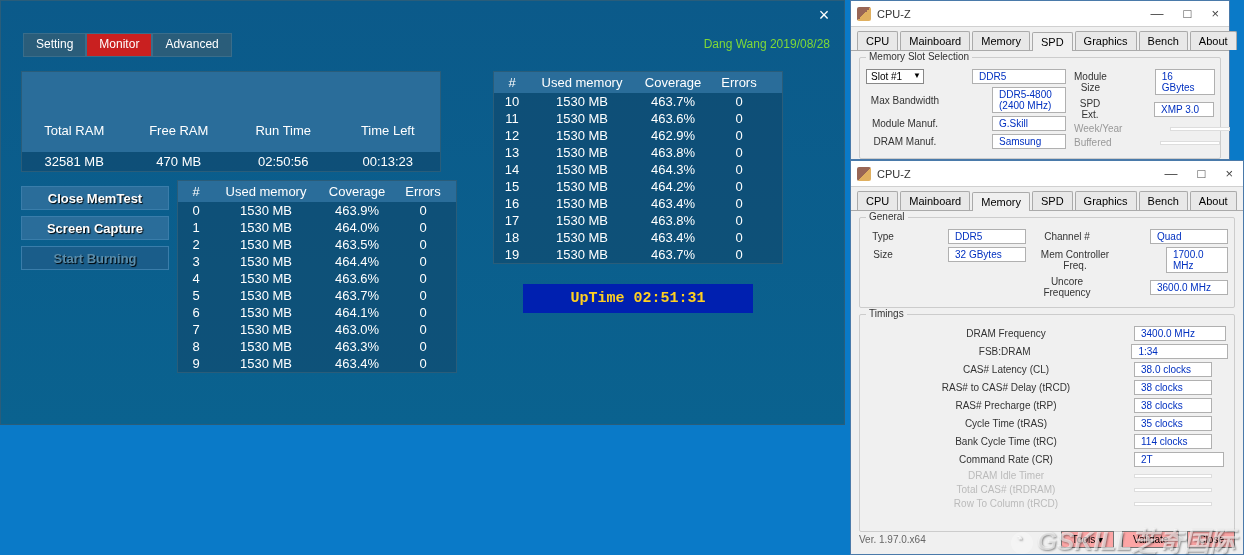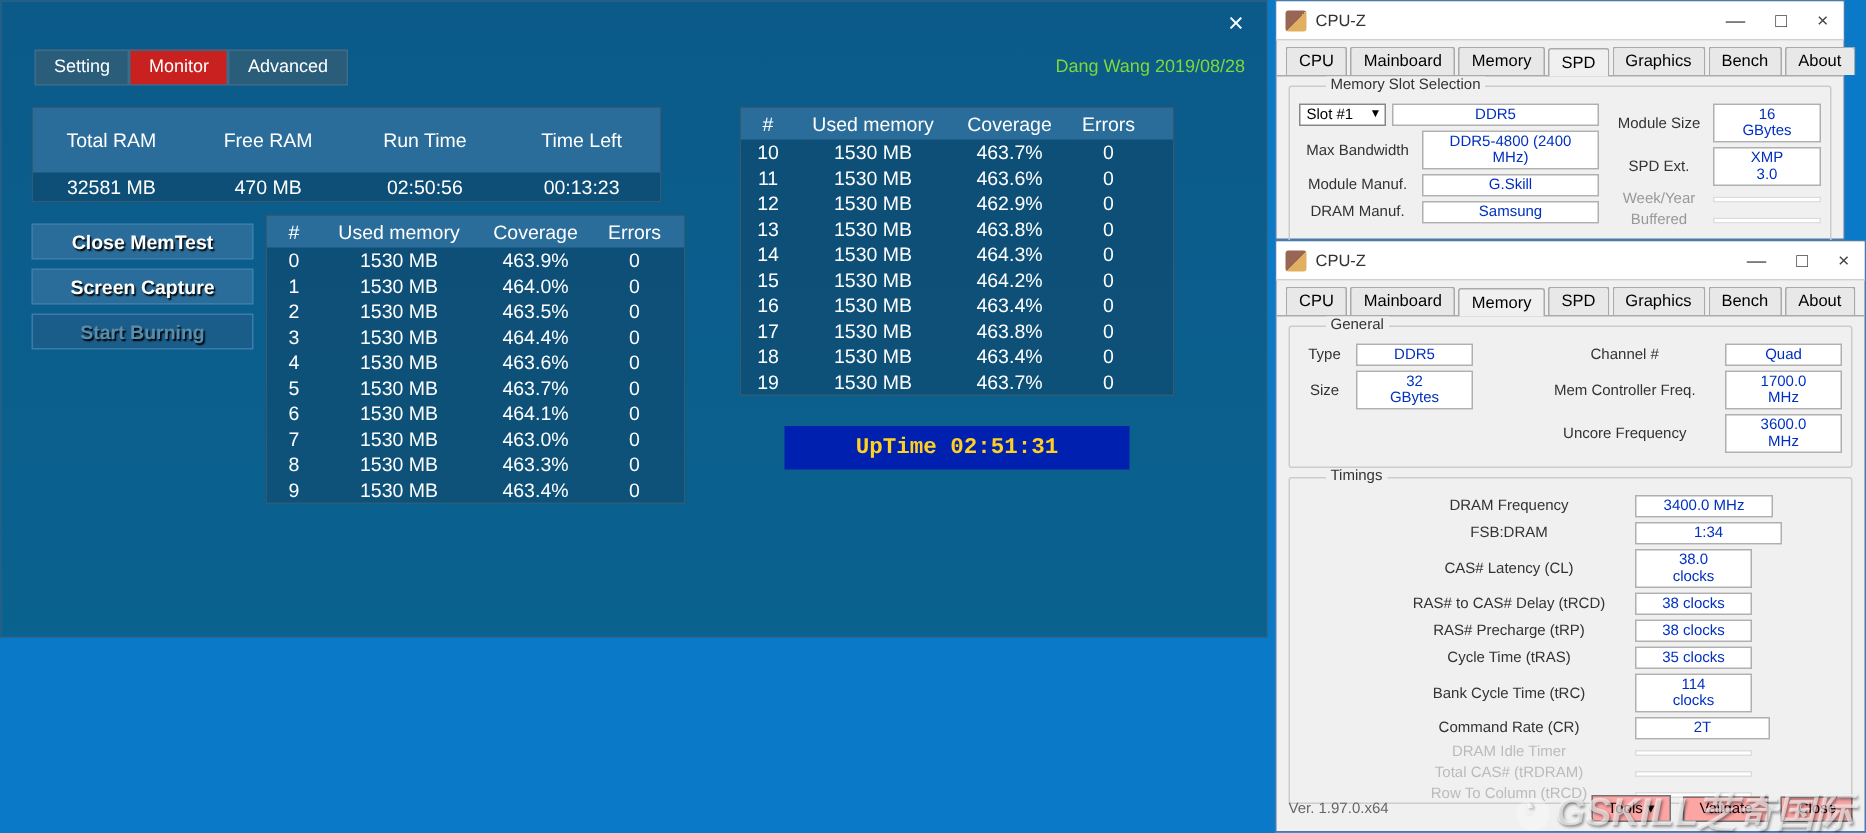--- a/index.html
+++ b/index.html
@@ -11,21 +11,21 @@
 .memtest-close { position:absolute; right:8px; top:4px; width:24px; height:20px; color:#fff; font-size:18px; text-align:center; cursor:pointer; }
 .memtest-tabs { display:flex; gap:0; height:24px; margin-left:22px; margin-top:4px; }
 .mt-tab { padding:3px 12px; color:#fff; font-size:12px; background:#2a5d7a; border:1px solid #3a6d8a; cursor:pointer; }
 .mt-tab.active { background:#c92020; }
 .mt-date { position:absolute; right:14px; top:36px; color:#7fd837; font-size:12px; }
 .mt-body { display:flex; padding:14px 20px 20px 20px; gap:12px; }
 .mt-col { display:flex; flex-direction:column; gap:8px; }
 
 .mt-stats { background:rgba(20,60,90,.4); border:1px solid #2a5d7a; padding:0; width:420px; }
 .mt-stats-hdr { display:flex; background:#2a6d9a; color:#fff; font-size:13px; }
-.mt-stats-hdr > div { flex:1; text-align:center; padding:14px 0; }
+.mt-stats-hdr > div { flex:1; text-align:center; padding:14px 0;margin-top:37px; }
 .mt-stats-row { display:flex; color:#fff; font-size:13px; padding:2px 0; }
 .mt-stats-row > div { flex:1; text-align:center; }
 
 .mt-btns { display:flex; flex-direction:column; gap:6px; margin-top:6px; }
 .mt-btn { width:148px; height:24px; background:#2a6d9a; color:#fff; font-weight:bold; font-size:13px; border:1px solid #3a7daa; text-align:center; line-height:24px; cursor:pointer; text-shadow:1px 1px 1px #000; }
 .mt-btn.disabled { color:#5a8dab; background:#1a5d8a; }
 
 .mt-left-wrap { display:flex; gap:8px; }
 .mt-left-btns { width:148px; }
 .mt-tbl { background:rgba(20,60,90,.4); border:1px solid #2a5d7a; color:#fff; font-size:13px; }
@@ -42,24 +42,24 @@
 .cpuz2 { left:850px; top:160px; width:394px; height:395px; }
 .cz-title { height:26px; background:#fff; display:flex; align-items:center; padding:0 6px; gap:6px; border-bottom:1px solid #d0d0d0; }
 .cz-ico { width:14px; height:14px; background:linear-gradient(135deg,#965 50%,#e0b060 50%); border-radius:2px; }
 .cz-title-txt { font-size:11px; color:#333; }
 .cz-winbtns { margin-left:auto; display:flex; gap:12px; color:#444; font-size:13px; }
 .cz-winbtns span { cursor:pointer; padding:0 4px; }
 .cz-tabs { display:flex; padding:4px 6px 0 6px; border-bottom:1px solid #aaa; }
 .cz-tab { padding:3px 8px; font-size:11px; border:1px solid #aaa; border-bottom:none; background:#e8e8e8; margin-right:2px; border-radius:2px 2px 0 0; cursor:pointer; position:relative; }
 .cz-tab.active { background:#f0f0f0; top:1px; }
 .cz-group { margin:6px 8px; border:1px solid #ccc; border-radius:2px; padding:8px 6px 6px; position:relative; }
-.cz-group-title { position:absolute; top:-7px; left:24px; background:#f0f0f0; padding:0 3px; font-size:10px; color:#333; }
+.cz-group-title { position:absolute; top:-7px; left:6px; background:#f0f0f0; padding:0 3px; font-size:10px; color:#333; }
 .cz-row { display:flex; align-items:center; margin:3px 0; gap:4px; }
 .cz-lbl { font-size:10px; color:#333; text-align:center; }
-.cz-val { background:#fff; border:1px solid #b0b0b0; padding:1px 16px; font-size:10px; color:#0030c0; text-align:center; min-width:60px; }
+.cz-val { background:#fff; border:1px solid #b0b0b0; padding:1px 6px; font-size:10px; color:#0030c0; min-width:60px;margin-left:44px; }
 .cz-sel { background:#fff; border:1px solid #888; padding:1px 14px 1px 4px; font-size:10px; position:relative; min-width:58px; }
 .cz-sel::after { content:"▼"; position:absolute; right:2px; top:1px; font-size:8px; }
 .cz-footer { position:absolute; bottom:6px; left:8px; right:8px; display:flex; align-items:center; gap:8px; }
 .cz-fbtn { border:1px solid #737373; background:#fca5a5; padding:2px 10px; font-size:10px; cursor:pointer; }
 .cz-ver { font-size:10px; color:#666; margin-right:auto; }
 
 .watermark { position:absolute; right:8px; bottom:-4px; color:rgba(255,255,255,.6); font-size:26px; font-weight:bold; font-style:italic; text-shadow:1px 1px 2px rgba(0,0,0,.4); }
 .wm-icon { display:inline-block; width:22px; height:22px; border-radius:50%; background:rgba(255,255,255,.3); vertical-align:middle; margin-right:4px; position:relative; }
 .wm-icon::before { content:"◔"; position:absolute; left:3px; top:-2px; font-size:16px; color:rgba(255,255,255,.8); }
 </style>
@@ -344,21 +344,21 @@
             <span class="cz-val" style="width:78px">32 GBytes</span>
           </div>
       </div>
       <div style="flex:1.4">
         <div class="cz-row">
             <span class="cz-lbl" style="flex:1">Channel #</span>
             <span class="cz-val" style="width:78px">Quad</span>
           </div>
         <div class="cz-row">
             <span class="cz-lbl" style="flex:1">Mem Controller Freq.</span>
-            <span class="cz-val" style="width:78px">1700.0 MHz</span>
+            <span class="cz-val" style="width:62px">1700.0 MHz</span>
           </div>
         <div class="cz-row">
             <span class="cz-lbl" style="flex:1">Uncore Frequency</span>
             <span class="cz-val" style="width:78px">3600.0 MHz</span>
           </div>
       </div>
     </div>
   </div>
 
   <div class="cz-group" style="height:218px">

